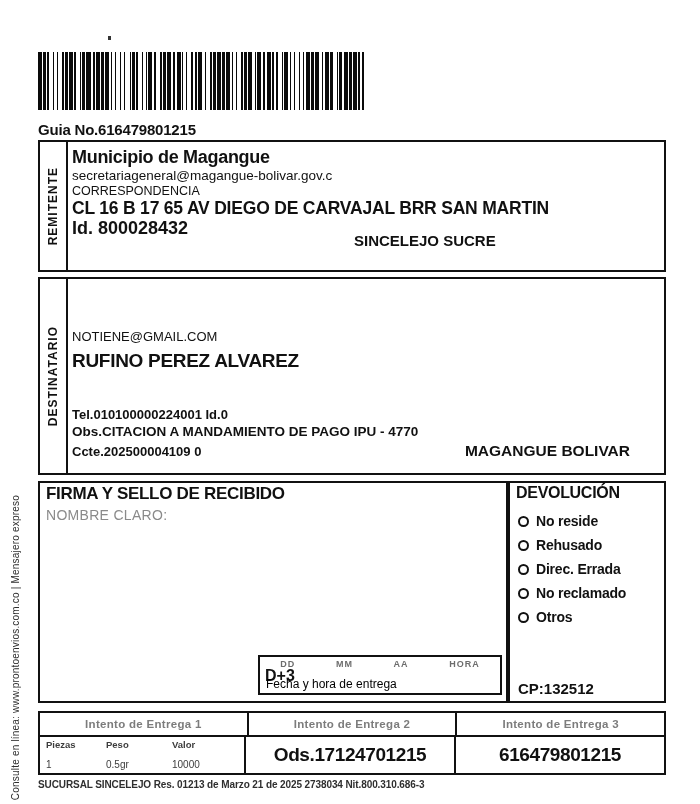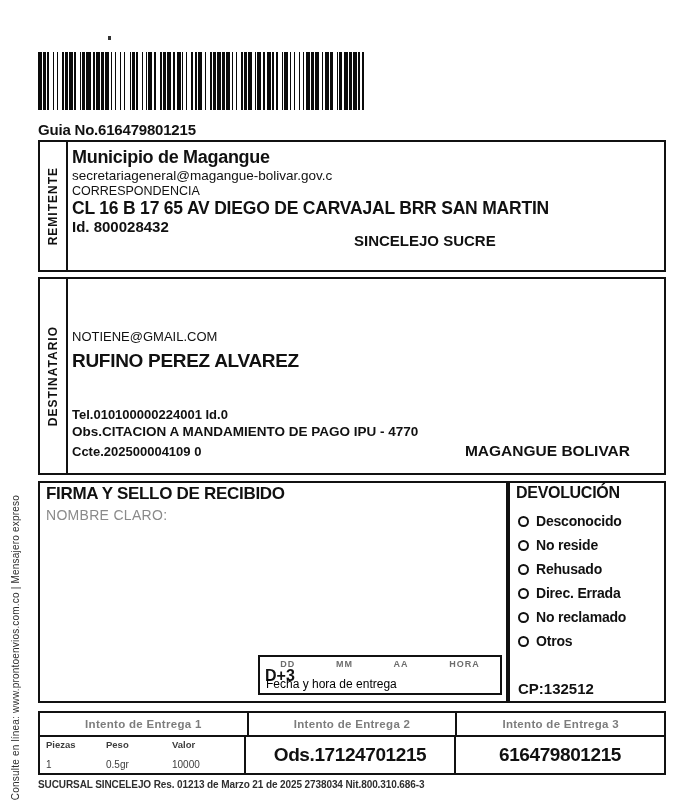--- a/index.html
+++ b/index.html
@@ -446,21 +446,21 @@
   <div class="box remitente-box">
     <div class="sidebar-label">
       <span>REMITENTE</span>
     </div>
     <div class="rem-content">
       <div class="ln big" style="margin-top:3px;">Municipio de Magangue</div>
       <div class="ln" style="font-size:13.5px;">secretariageneral@magangue-bolivar.gov.c</div>
       <div class="ln sm">CORRESPONDENCIA</div>
       <div class="ln mid" style="white-space:normal; line-height:1.05; font-size:17.5px;">CL 16 B 17 65 AV DIEGO DE CARVAJAL BRR SAN MARTIN</div>
       <div class="row-split" style="margin-top:1px;">
-        <div class="ln" style="font-size:15px;font-weight:bold;">Id. 800028432</div>
+        <div class="ln" style="font-size:18px;font-weight:bold;">Id. 800028432</div>
       </div>
       <div style="position:absolute; left:282px; top:88px; font-size:15px; font-weight:bold;">SINCELEJO SUCRE</div>
     </div>
   </div>
 
   <div class="box destinatario-box">
     <div class="sidebar-label">
       <span>DESTINATARIO</span>
     </div>
     <div class="rem-content">
@@ -490,24 +490,20 @@
       </div>
       <div class="fecha-sub">Fecha y hora de entrega</div>
     </div>
   </div>
 
   <div class="box dev-box">
     <div class="dev-title">DEVOLUCIÓN</div>
     <div class="dev-list">
       <div class="dev-item">
         <span class="radio"></span>
-        <span>Desconocido</span>
-      </div>
-      <div class="dev-item">
-        <span class="radio"></span>
         <span>No reside</span>
       </div>
       <div class="dev-item">
         <span class="radio"></span>
         <span>Rehusado</span>
       </div>
       <div class="dev-item">
         <span class="radio"></span>
         <span>Direc. Errada</span>
       </div>

